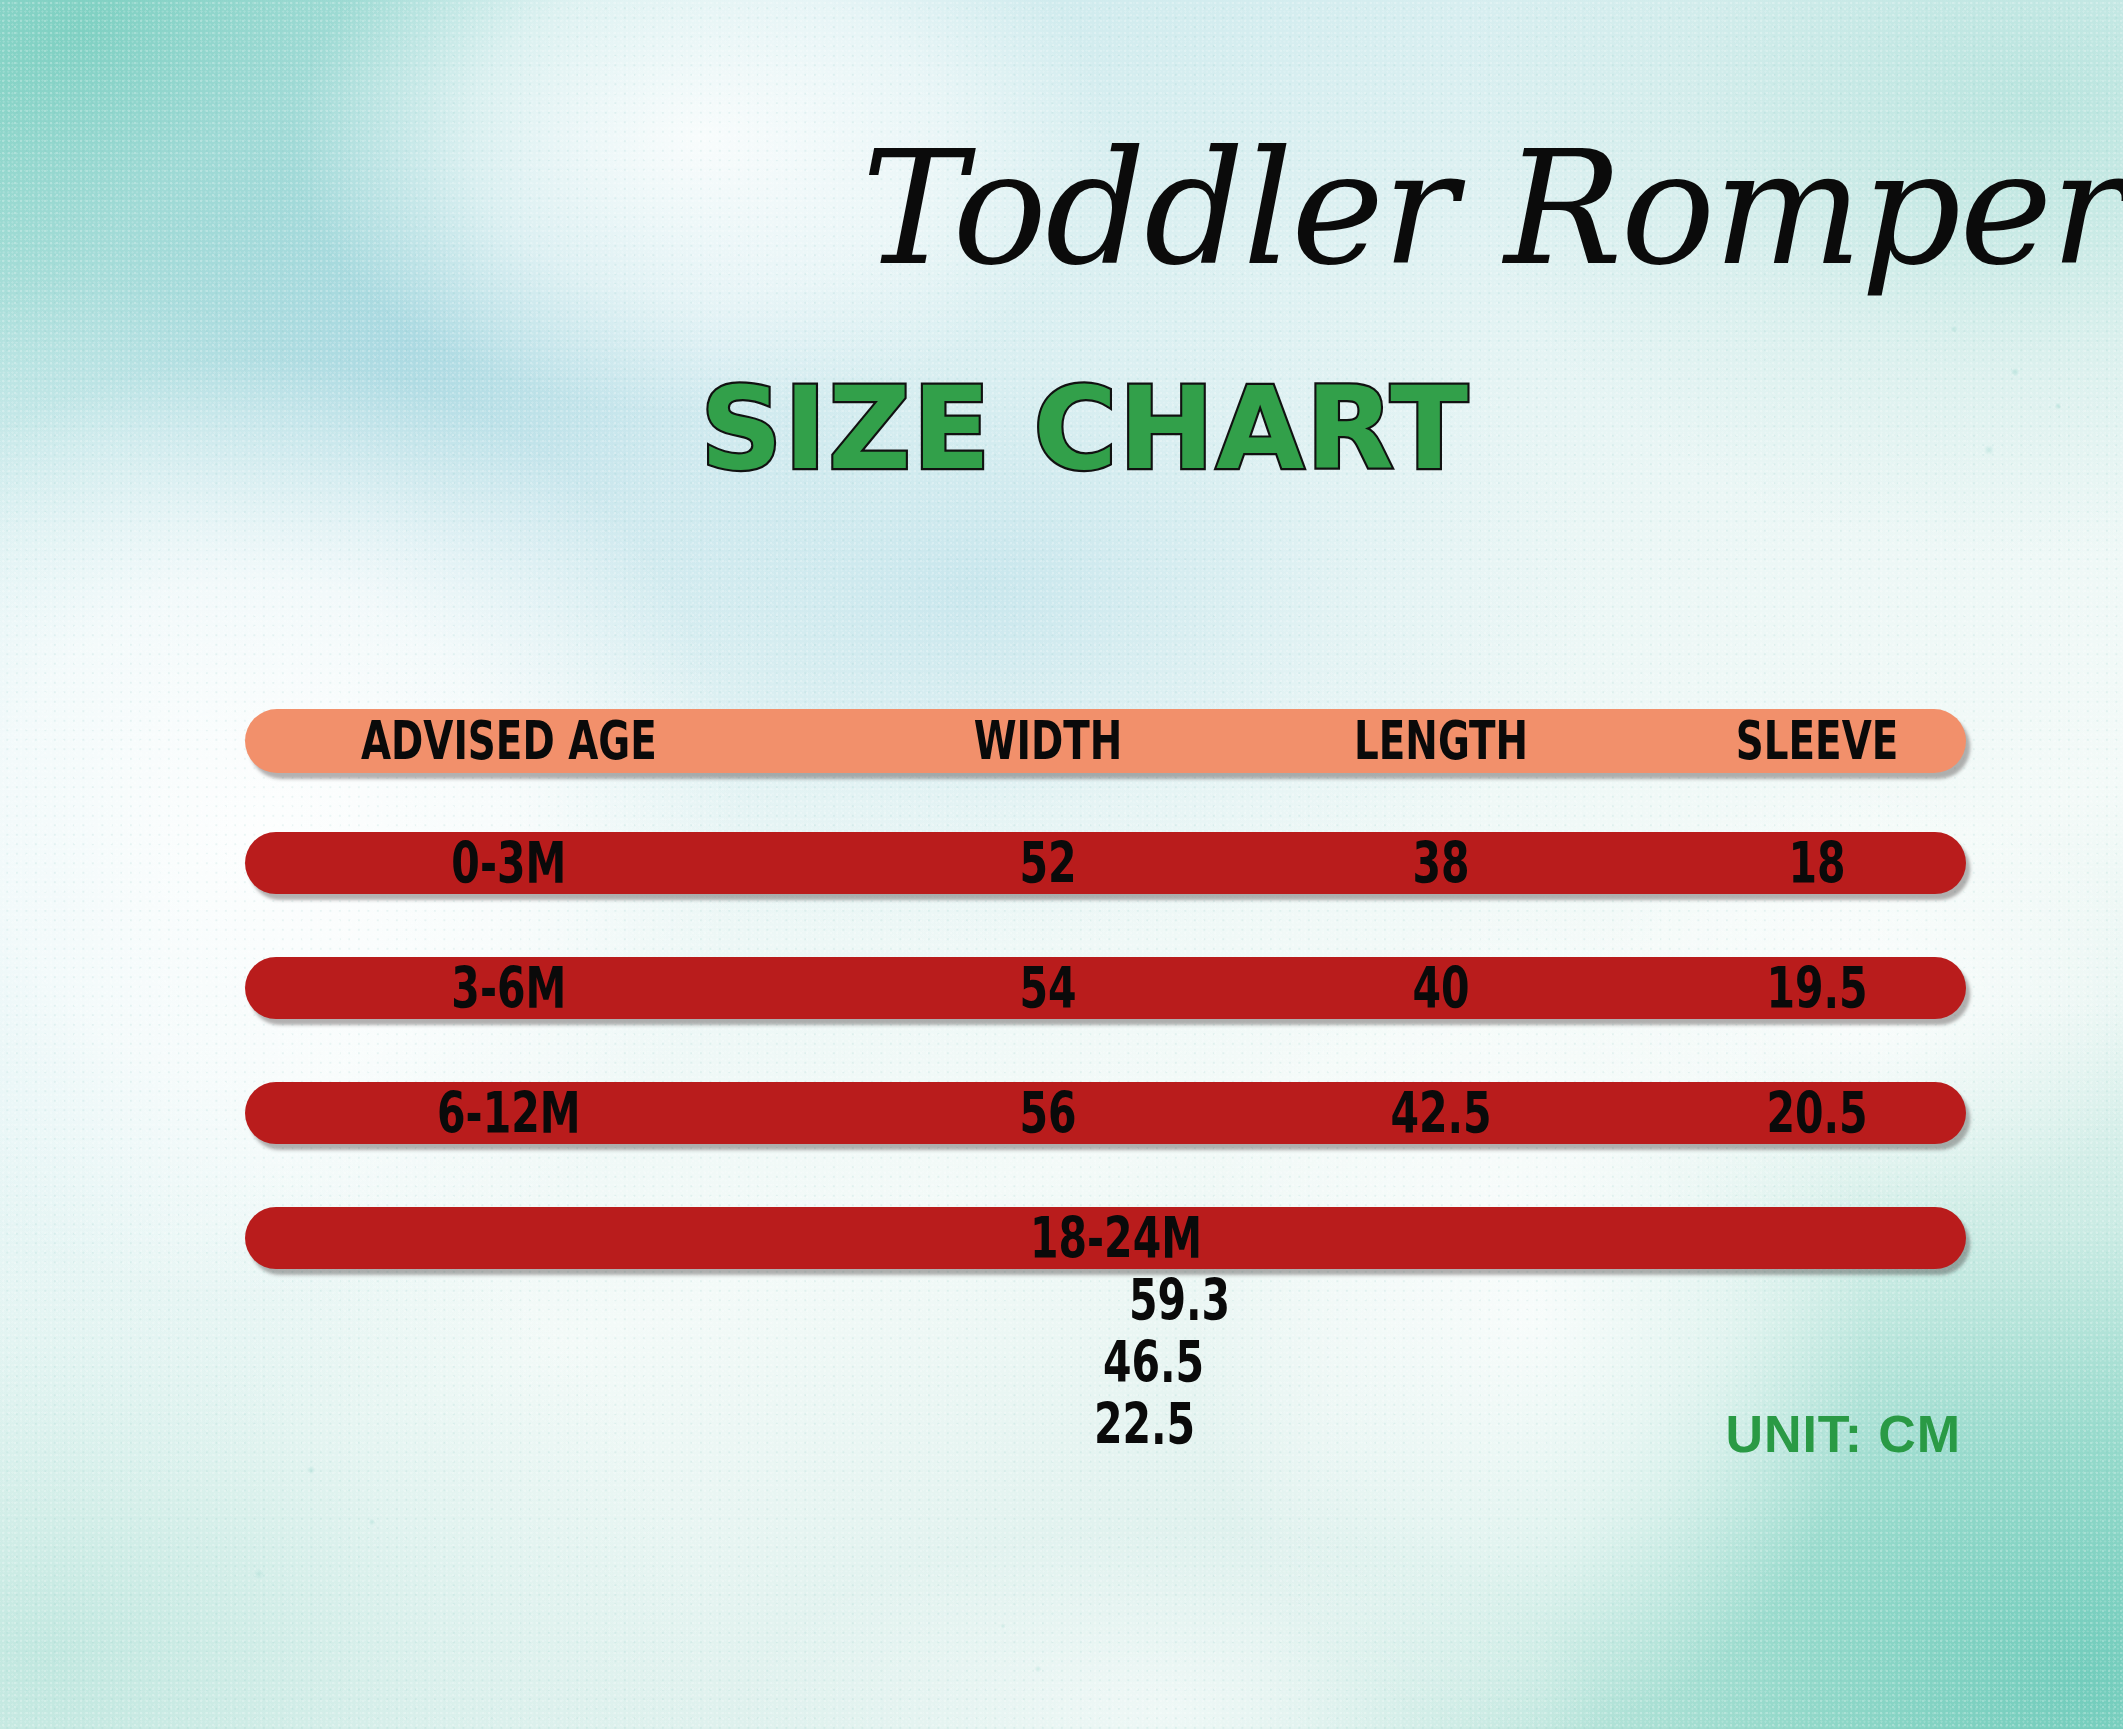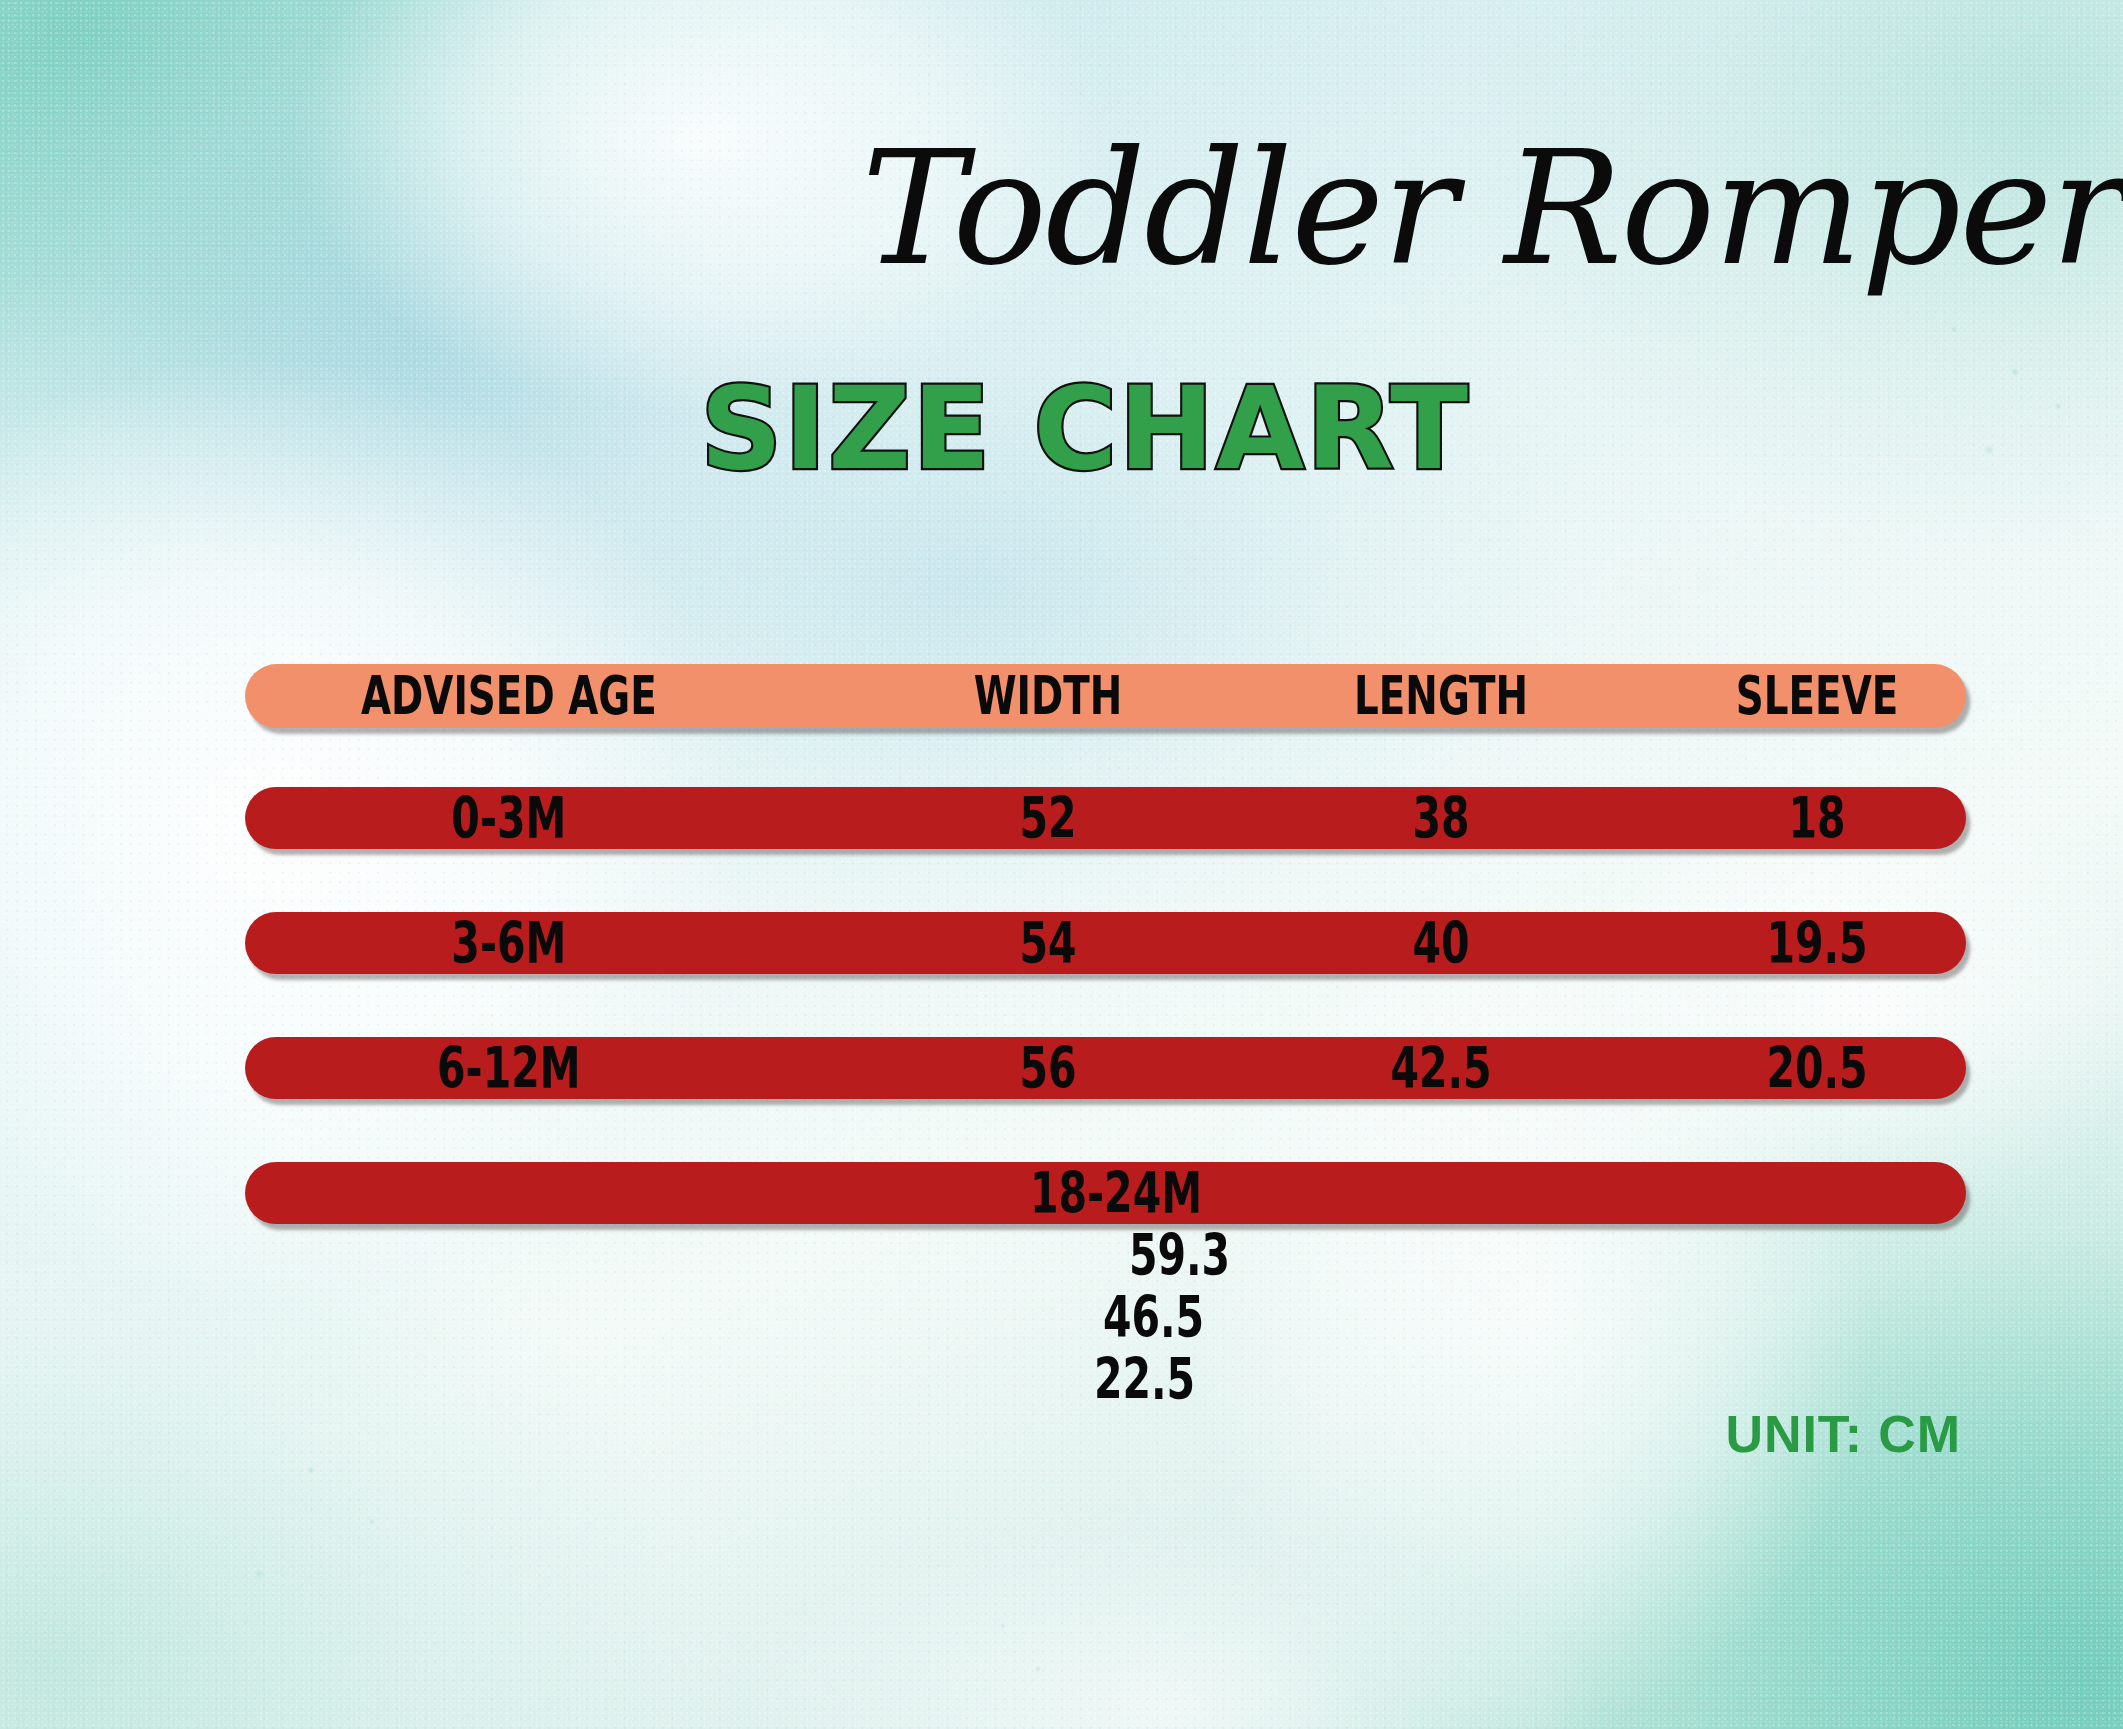--- a/index.html
+++ b/index.html
@@ -146,20 +146,21 @@
     box-shadow: 4.3px 6px 3.5px rgba(40, 30, 30, 0.34);
     margin-bottom: 63px;
   }
 
   .pill:last-child { margin-bottom: 0; flex-direction: column; }
 
   .pill.header-pill {
     background: #f2906b;
     height: 64px;
     margin-bottom: 59px;
+    margin-top: 45px;
   }
 
   .pill.data-pill {
     background: #b91c1c;
   }
 
   .cell {
     font-family: "DejaVu Sans Condensed", "Liberation Sans Narrow", "Liberation Sans", sans-serif;
     font-weight: 700;
     color: #0a0a0a;

